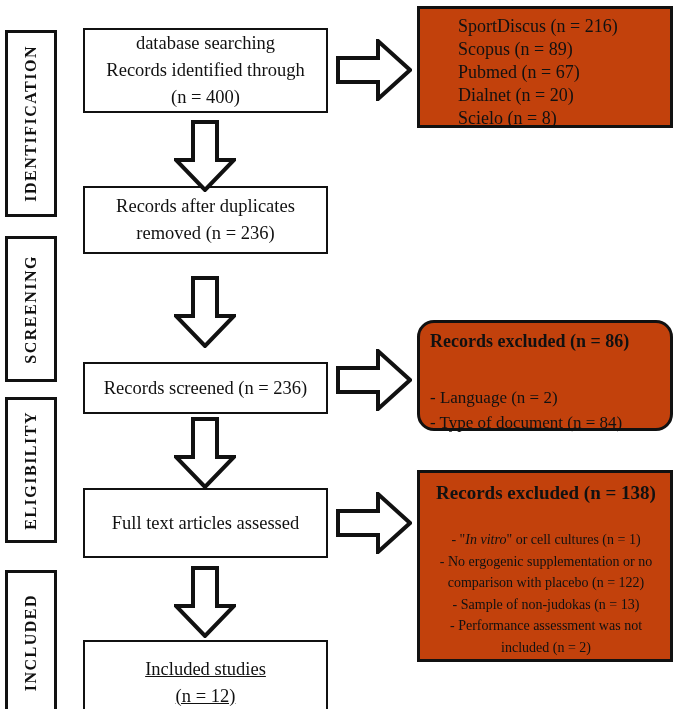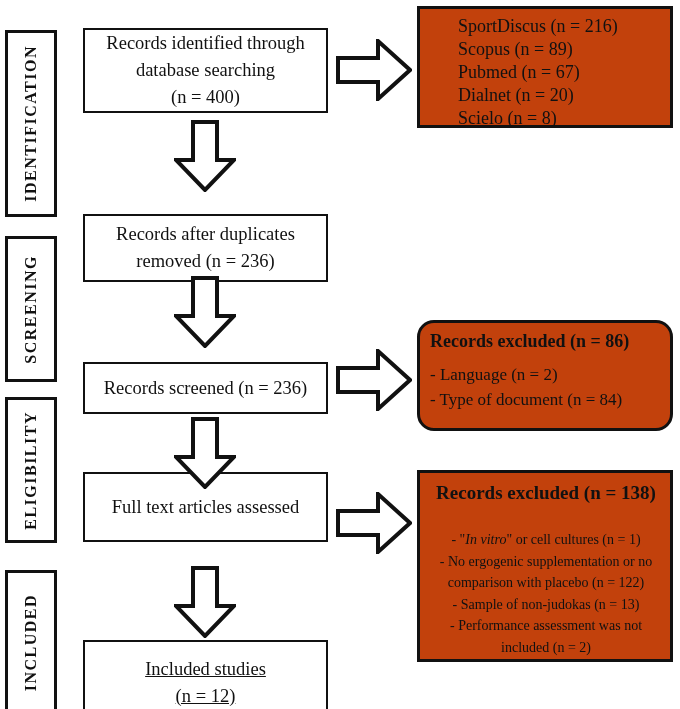--- a/index.html
+++ b/index.html
@@ -24,21 +24,21 @@
     text-align:center; font-size:18.5px; line-height:27px;
   }
   .sidebox {
     position:absolute; left:417px; width:256px;
     border:3px solid #111; box-sizing:border-box; background:#c2410c;
   }
   .db-list { padding:6px 6px 0 38px; font-size:18px; line-height:23px; text-align:left; }
   .excl-title { font-weight:700; }
   .excl86-inner { padding:7px 10px 0 10px; }
   .excl86-inner .excl-title { font-size:18px; line-height:22px; }
-  .excl86-items { margin-top:10px; font-size:17px; line-height:25px; }
+  .excl86-items { margin-top:33px; font-size:17px; line-height:25px; }
   .excl138-inner { padding:8px 8px 0 10px; }
   .excl138-inner .excl-title { font-size:19px; line-height:24px; }
   .excl138-items { margin-top:24px; font-size:14px; line-height:21.5px; }
   .arr { position:absolute; }
   .arr svg { display:block; }
 </style>
 </head>
 <body>
 
 <div class="canvas">
@@ -50,35 +50,35 @@
     <span class="vtext">SCREENING</span>
   </div>
   <div class="stage" style="top:397px;height:146px;">
     <span class="vtext">ELIGIBILITY</span>
   </div>
   <div class="stage" style="top:570px;height:146px;">
     <span class="vtext">INCLUDED</span>
   </div>
 
   <div class="mainbox" style="top:28px;height:85px;">
+    <div>database searching</div>
     <div>Records identified through</div>
-    <div>database searching</div>
     <div>(n = 400)</div>
   </div>
 
-  <div class="mainbox" style="top:214px;height:68px;">
+  <div class="mainbox" style="top:186px;height:68px;">
     <div>Records after duplicates</div>
     <div>removed (n = 236)</div>
   </div>
 
   <div class="mainbox" style="top:362px;height:52px;">
     <div>Records screened (n = 236)</div>
   </div>
 
-  <div class="mainbox" style="top:472px;height:70px;">
+  <div class="mainbox" style="top:488px;height:70px;">
     <div>Full text articles assessed</div>
   </div>
 
   <div class="mainbox" style="top:640px;height:85px;text-decoration:underline;">
     <div>Included studies</div>
     <div>(n = 12)</div>
   </div>
 
   <div class="arr" style="left:174px;top:120px;">
     <svg width="62" height="72" viewBox="0 0 62 72">

